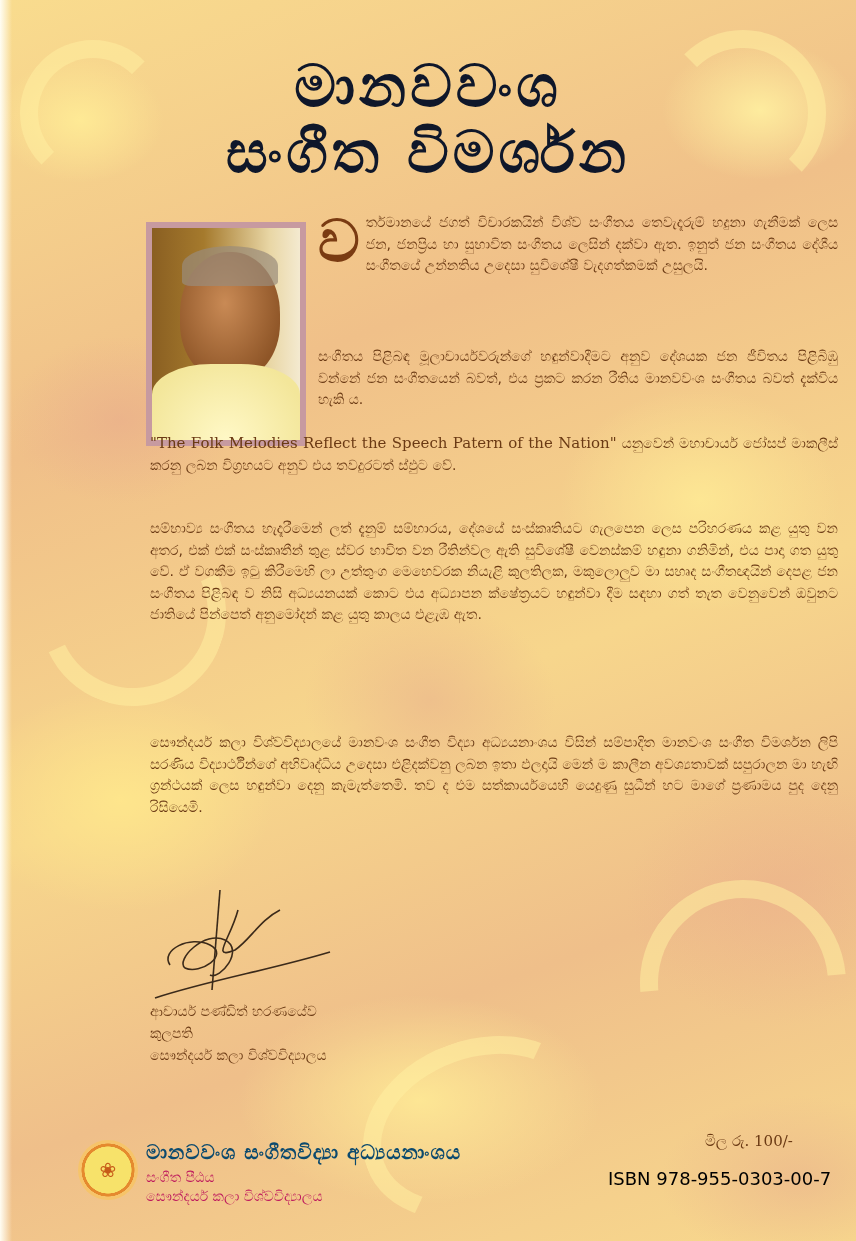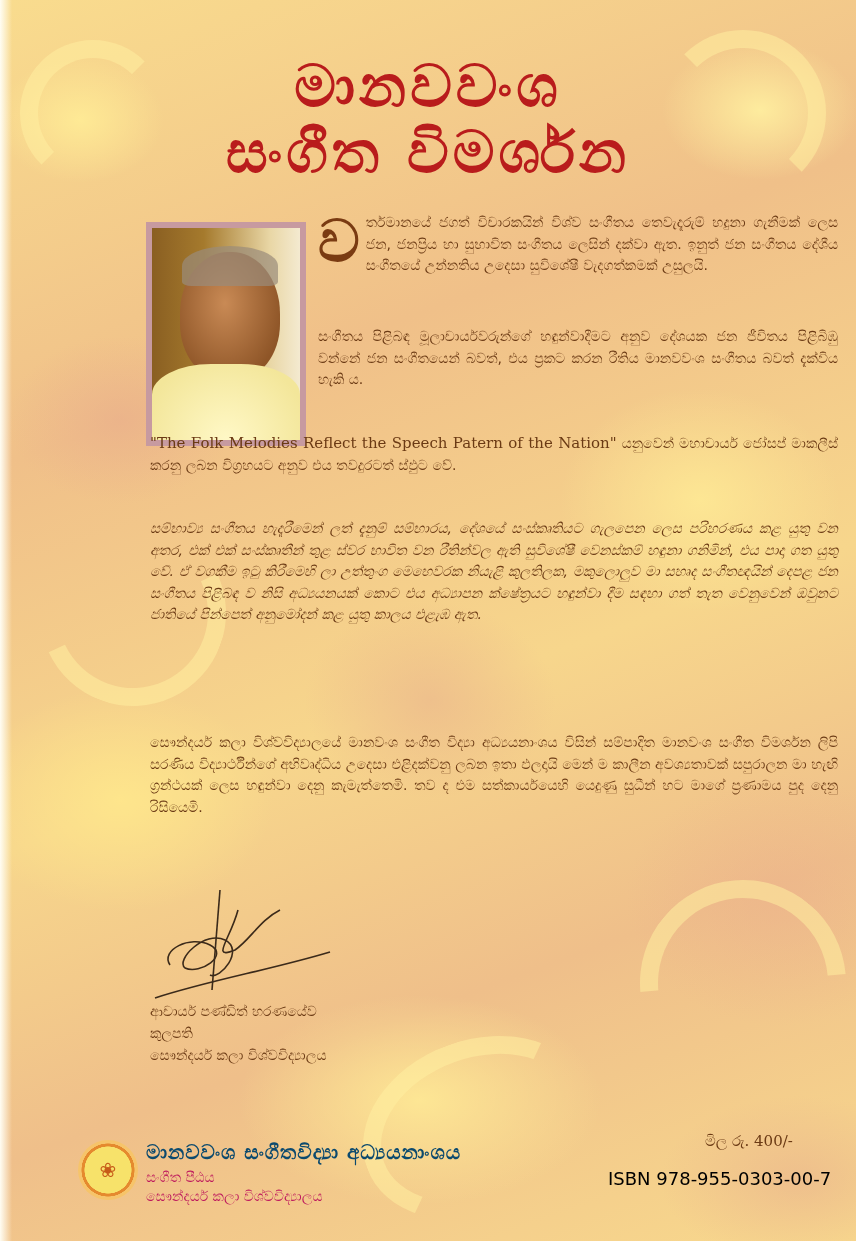--- a/index.html
+++ b/index.html
@@ -27,21 +27,21 @@
     border: 18px solid rgba(255,238,160,0.55);
     border-right-color: transparent; border-bottom-color: transparent;
   }
   .left-strip {
     position: absolute; left: 0; top: 0; width: 12px; height: 1241px;
     background: linear-gradient(to right, #fffdf3, rgba(255,253,243,0));
   }
 
   .title {
     position: absolute; left: 0; width: 856px; text-align: center;
-    color: #b91c1c; font-family: "DejaVu Sans", sans-serif; font-weight: bold;
+    color: #0f172a; font-family: "DejaVu Sans", sans-serif; font-weight: bold;
     letter-spacing: 4px;
   }
   .title-1 { top: 52px; font-size: 58px; }
   .title-2 { top: 118px; font-size: 58px; }
 
   .portrait {
     position: absolute; left: 146px; top: 222px; width: 160px; height: 224px;
     background: #c79aa0; padding: 6px; box-sizing: border-box;
   }
   .portrait-inner {
@@ -65,24 +65,24 @@
 
   .para {
     position: absolute; color: #6b3a14; font-size: 14px; line-height: 21.5px;
     text-align: justify; font-family: "DejaVu Sans", sans-serif;
   }
   .p1 { left: 318px; top: 212px; width: 520px; }
   .dropcap {
     float: left; font-size: 58px; line-height: 50px; color: #7a3b12;
     font-weight: bold; margin: 4px 6px 0 0;
   }
-  .p2 { left: 318px; top: 326px; width: 520px; }
+  .p2 { left: 318px; top: 346px; width: 520px; }
   .p2b { left: 150px; top: 433px; width: 688px; }
   .en { font-family: "DejaVu Serif", serif; font-size: 15px; }
-  .p3 { left: 150px; top: 518px; width: 688px; font-style: italic; }
+  .p3 { left: 150px; top: 518px; width: 688px; }
   .p4 { left: 150px; top: 732px; width: 688px; }
 
   .signature { position: absolute; left: 150px; top: 880px; width: 190px; height: 120px; }
   .sig-name { position: absolute; left: 150px; top: 1000px; color: #6b3a14; font-size: 14px; line-height: 22px; }
 
   .logo {
     position: absolute; left: 78px; top: 1140px; width: 60px; height: 60px; border-radius: 50%;
     background: radial-gradient(circle, #f7e26a 0 55%, #e58a2e 56% 62%, #f6c46a 63% 72%, #d9782a 73% 100%);
   }
   .logo-mark {
@@ -148,14 +148,14 @@
 
 <div class="logo">
   <span class="logo-mark">❀</span>
 </div>
 <div class="dept-title">මානවවංශ සංගීතවිද්‍යා අධ්‍යයනාංශය</div>
 <div class="dept-sub">
   <div>සංගීත පීඨය</div>
   <div>සෞන්දර්ය කලා විශ්වවිද්‍යාලය</div>
 </div>
 
-<div class="price">මිල රු. 400/-</div>
+<div class="price">මිල රු. 100/-</div>
 <div class="isbn">ISBN  978-955-0303-00-7</div>
 
 </body></html>

